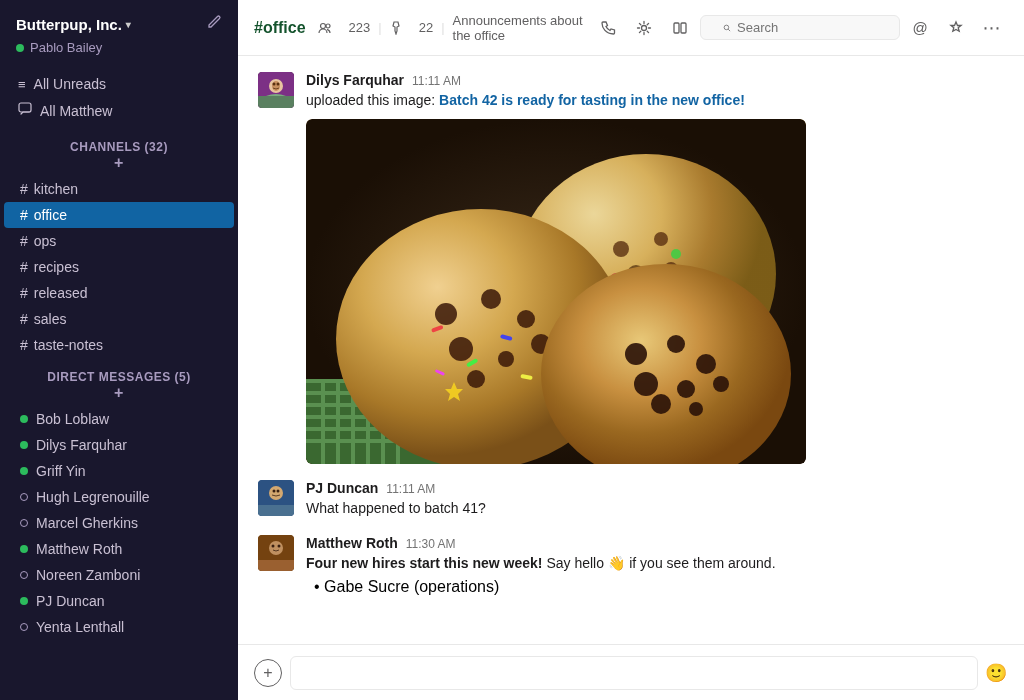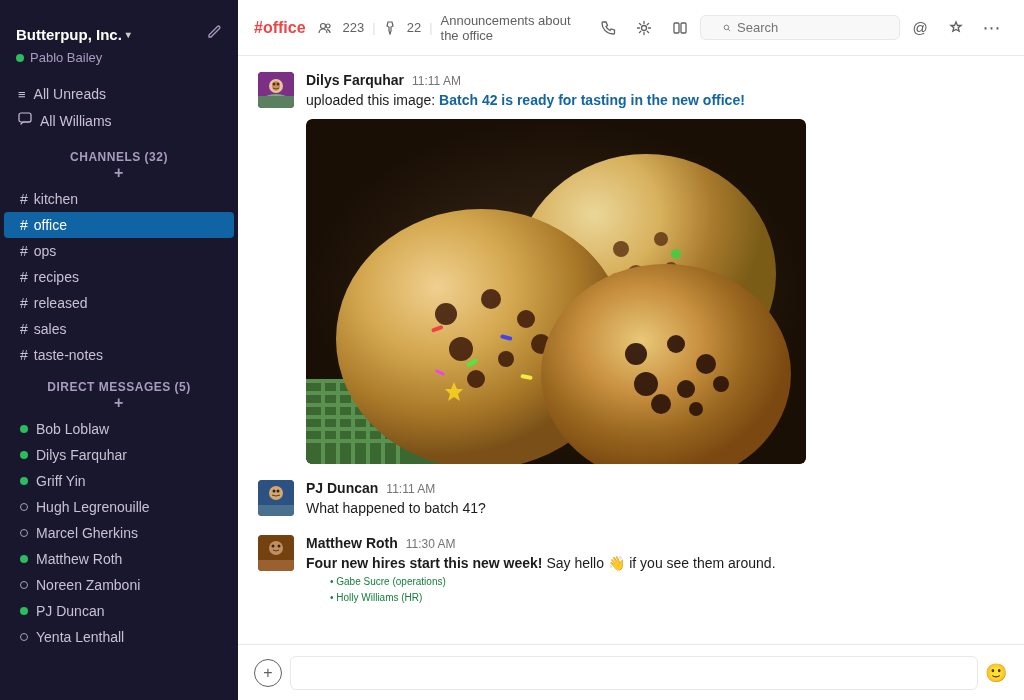--- a/index.html
+++ b/index.html
@@ -14,21 +14,21 @@
       display: flex;
       flex-direction: column;
       height: 700px;
       overflow-y: auto;
     }
 
     #sidebar-header {
       display: flex;
       align-items: center;
       justify-content: space-between;
-      padding: 24px 16px 4px 16px;
+      padding: 14px 16px 4px 16px;
     }
 
     .workspace-name {
       color: #fff;
       font-size: 15px;
       font-weight: 700;
       display: flex;
       align-items: center;
       gap: 4px;
     }
@@ -151,21 +151,21 @@
       padding: 10px 16px;
       border-bottom: 1px solid #e8e8e8;
       gap: 8px;
       height: 56px;
       flex-shrink: 0;
     }
 
     .channel-title {
       font-size: 16px;
       font-weight: 700;
-      color: #ef4444;
+      color: #14532d;
       margin-right: 4px;
     }
 
     .channel-meta {
       display: flex;
       align-items: center;
       gap: 8px;
       font-size: 13px;
       color: #616061;
       flex: 1;
@@ -290,23 +290,23 @@
       background: linear-gradient(135deg, #c8a97a 0%, #b8934a 30%, #8b6914 60%, #4a3728 100%);
       border-radius: 6px;
       display: flex;
       align-items: center;
       justify-content: center;
       position: relative;
       overflow: hidden;
     }
 
     .message-bullet {
-      margin-left: 24px;
-      font-size: 10px;
-      color: #15803d;
+      margin-left: 8px;
+      font-size: 16px;
+      color: #000000;
       line-height: 1.6;
     }
 
     .message-bold {
       font-weight: 700;
     }
 
     
     #composer {
       border-top: 1px solid #e8e8e8;
@@ -346,21 +346,21 @@
     .composer-emoji {
       color: #616061;
       font-size: 18px;
       cursor: pointer;
     }
 
     .members-icon {
       font-size: 13px;
       display: flex;
       align-items: center;
-      gap: 11px;
+      gap: 17px;
     }
 
     .star-icon { font-size: 16px; }
   </style>
 </head>
 <body>
 
 <div id="sidebar">
 
   <div id="sidebar-header">
@@ -385,21 +385,21 @@
       <span style="font-size:13px;">≡</span>
       <span>All Unreads</span>
     </div>
     <div class="sidebar-nav-item">
       <span style="font-size:13px;">
         <svg width="14" height="14" viewBox="0 0 14 14" fill="none">
           <rect x="1" y="1" width="12" height="9" rx="2" stroke="#c9c0d3" stroke-width="1.2" fill="none"></rect>
           <path d="M3 12l2-2h6" stroke="#c9c0d3" stroke-width="1.2" stroke-linecap="round"></path>
         </svg>
       </span>
-      <span>All Williams</span>
+      <span>All Matthew</span>
     </div>
   </div>
 
   <div class="sidebar-section-header">
     <span>
       <span>CHANNELS</span>
       <span> (<span>32</span>)</span>
     </span>
     <span class="add-icon">+</span>
   </div>
@@ -689,21 +689,20 @@
         </svg>
       </div>
       <div class="message-content">
         <div class="message-header">
           <span class="message-author">Matthew Roth</span>
           <span class="message-time">11:30 AM</span>
         </div>
         <div class="message-text">
           <span class="message-bold">Four new hires start this new week!</span><span> Say hello 👋 if you see them around.</span>
           <div class="message-bullet">• <span>Gabe Sucre (operations)</span></div>
-          <div class="message-bullet">• <span>Holly Williams (HR)</span></div>
         </div>
       </div>
     </div>
 
   </div>
 
   <div id="composer">
     <div class="composer-plus">+</div>
     <input class="composer-input" type="text" placeholder="" style="">
     <span class="composer-emoji">🙂</span>

